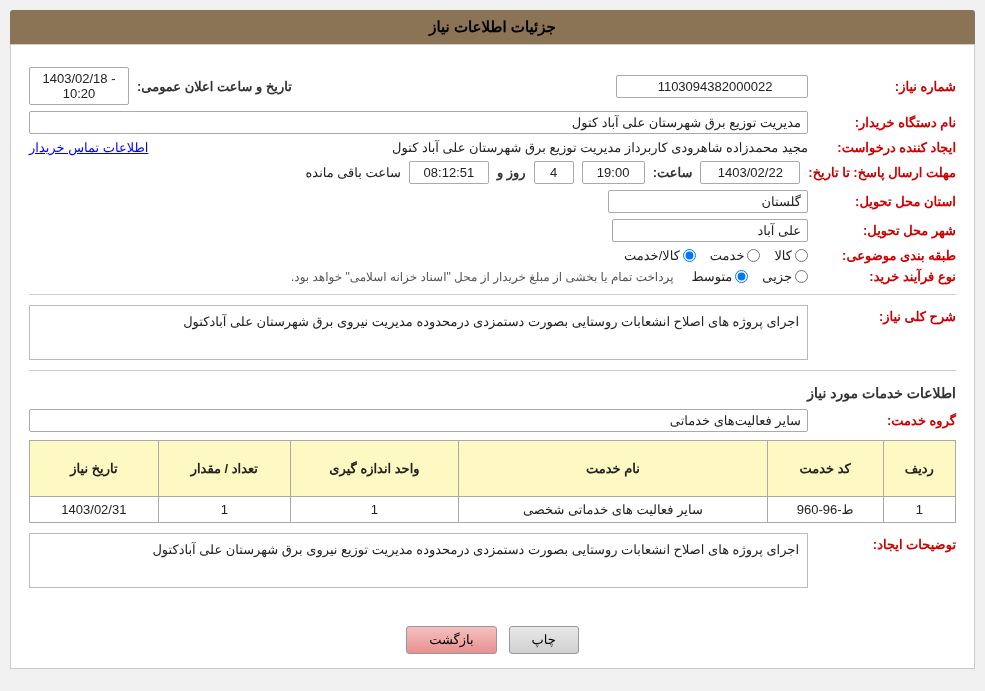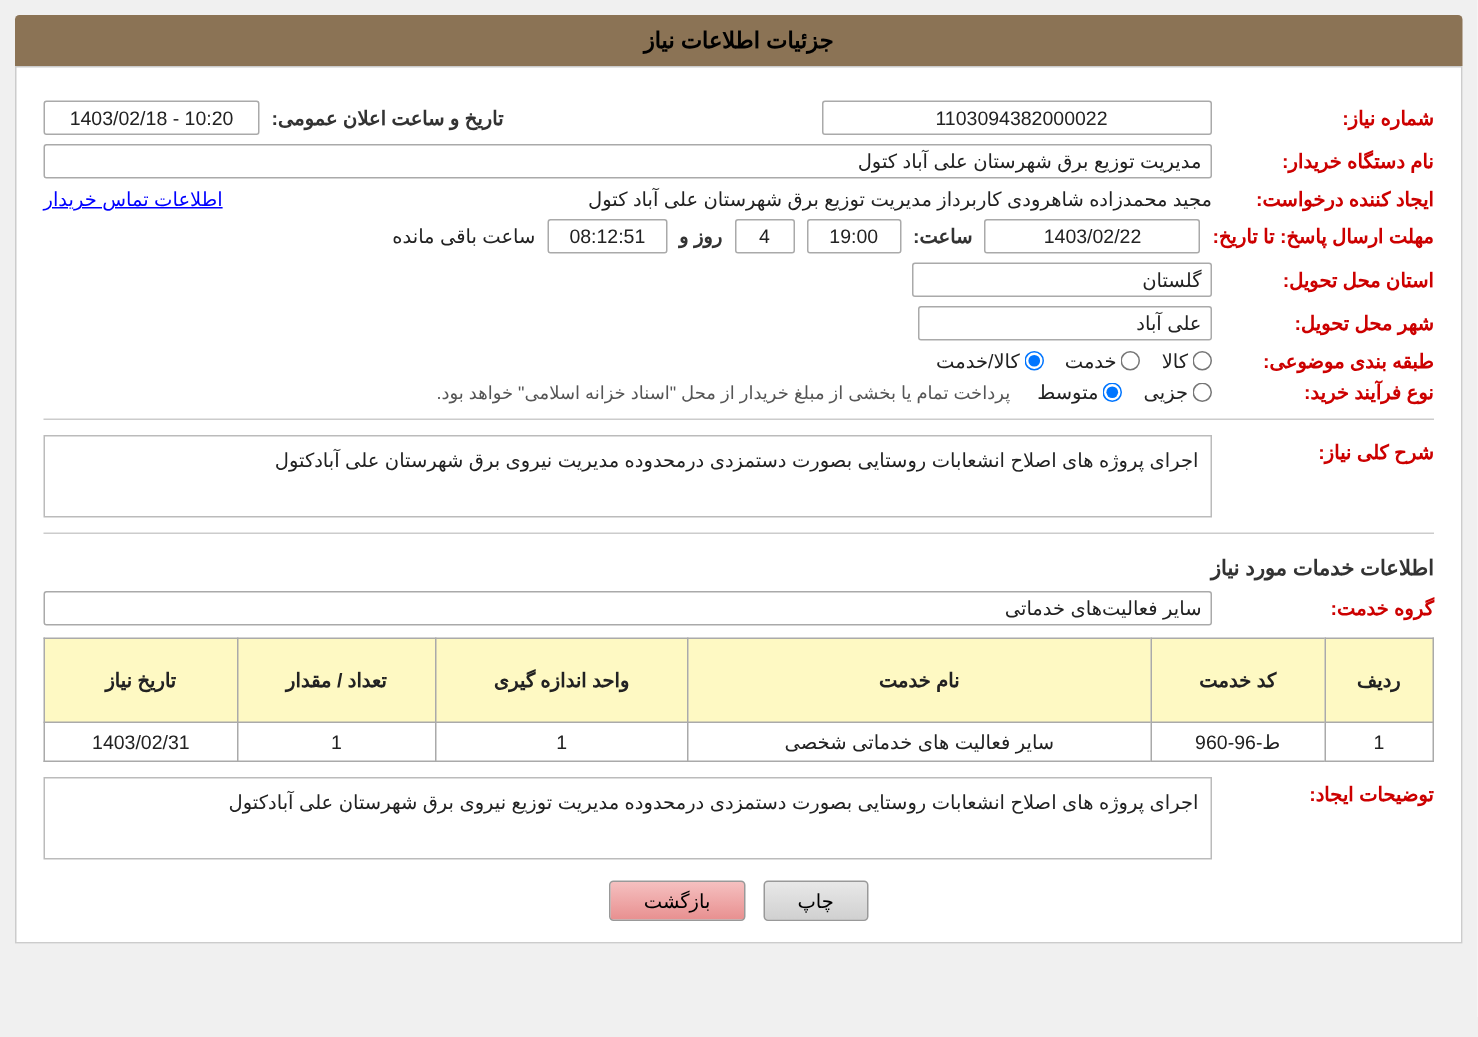--- a/index.html
+++ b/index.html
@@ -45,26 +45,26 @@
       flex-shrink: 0;
     }
     .input-box {
       border: 1px solid #aaa;
       background: #fff;
       padding: 3px 6px;
       border-radius: 2px;
       min-height: 22px;
     }
     .input-medium {
-      width: 260px;
+      width: 192px;
       display: inline-block;
       padding-left: 12px;
     }
     .input-small {
-      width: 144px;
+      width: 100px;
       display: inline-block;
     }
     .inline-label {
       font-weight: bold;
       color: #333;
     }
     .blue-link {
       color: #00f;
       text-decoration: underline;
       cursor: pointer;
@@ -118,21 +118,22 @@
       justify-content: center;
       gap: 12px;
       margin-top: 14px;
     }
     .btn {
       padding: 5px 22px;
       border: 1px solid #999;
       border-radius: 3px;
       cursor: pointer;
       font-size: 13px;
-      font-family: Liberation Sans, sans-serif;
+      font-family: Liberation Serif, serif;
+      margin-top: 24px;
     }
     .btn-print {
       background: linear-gradient(to bottom, #e8e8e8, #d0d0d0);
     }
     .btn-back {
       background: linear-gradient(to bottom, #f5c0c0, #e89090);
     }
     .note-text {
       color: #555;
       font-size: 12px;

